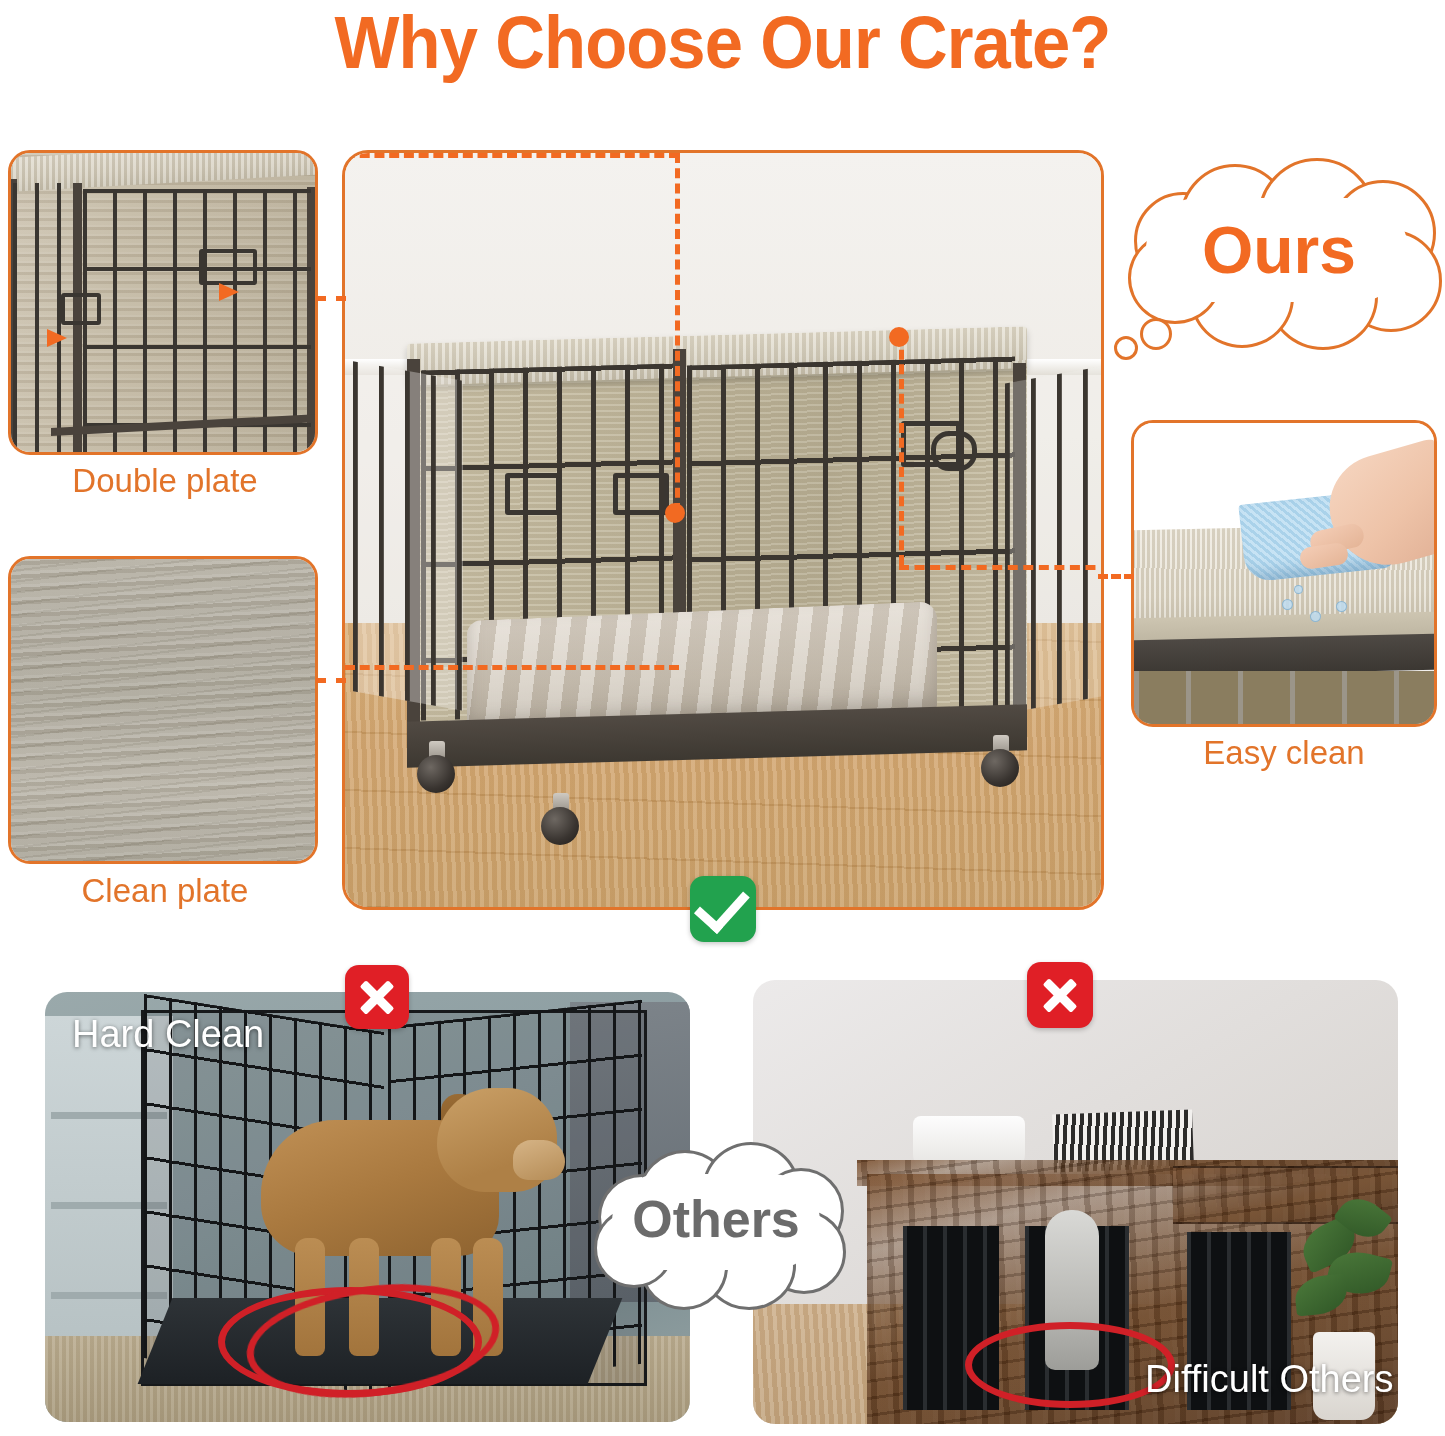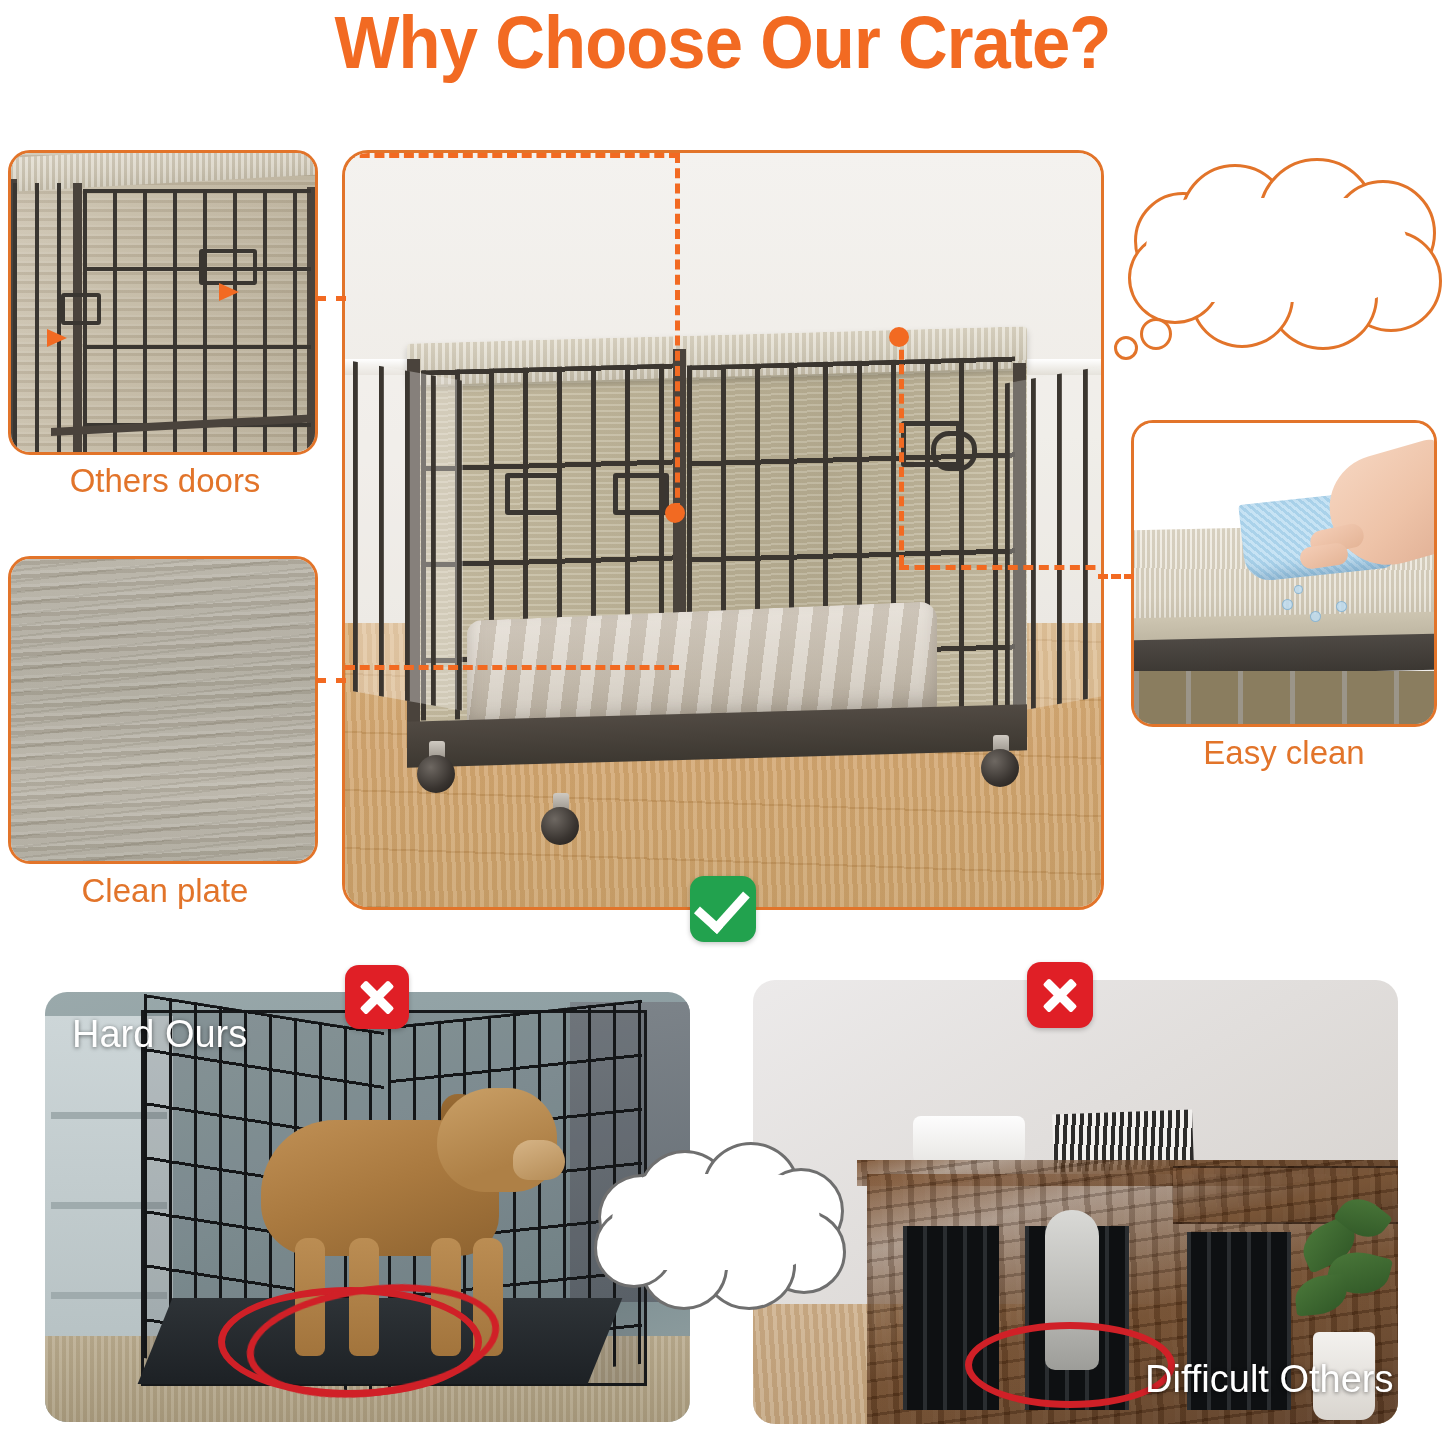--- a/index.html
+++ b/index.html
@@ -505,21 +505,21 @@
     <div class="wires-v" style="left:2px;top:30px;width:60px;height:272px;background-size:22px 100%;"></div>
     <div class="wires-v" style="left:72px;top:36px;width:228px;height:266px;"></div>
     <div class="wires-h" style="left:72px;top:36px;width:228px;height:266px;"></div>
     <div class="latch" style="left:188px;top:96px;width:50px;height:28px;"></div>
     <div class="latch" style="left:50px;top:140px;width:32px;height:24px;"></div>
     <div class="mini-arrow" style="left:208px;top:130px;border-left:20px solid #F26A22;"></div>
     <div class="mini-arrow" style="left:36px;top:176px;border-left:20px solid #F26A22;"></div>
     <div class="metal-frame" style="left:40px;top:268px;width:268px;height:8px;transform:skewY(-3deg);"></div>
   </div>
 </div>
-<div class="cap" id="cap-double-doors">Others doors</div>
+<div class="cap" id="cap-double-doors">Double plate</div>
 
 <div class="panel" id="panel-wooden-plate">
   <div class="panel-inner">
     <div class="plank"></div>
   </div>
 </div>
 <div class="cap" id="cap-wooden-plate">Clean plate</div>
 
 <div class="panel" id="panel-easy-clean">
   <div class="panel-inner">
@@ -606,20 +606,21 @@
 <div id="bubble-ours">
   <div class="lobe" style="left:16px;  top:34px;  width:92px;  height:92px;"></div>
   <div class="lobe" style="left:62px;  top:6px;   width:104px; height:104px;"></div>
   <div class="lobe" style="left:140px; top:0px;   width:112px; height:112px;"></div>
   <div class="lobe" style="left:212px; top:22px;  width:100px; height:100px;"></div>
   <div class="lobe" style="left:222px; top:72px;  width:96px;  height:96px;"></div>
   <div class="lobe" style="left:150px; top:86px;  width:104px; height:100px;"></div>
   <div class="lobe" style="left:72px;  top:88px;  width:98px;  height:96px;"></div>
   <div class="lobe" style="left:10px;  top:74px;  width:88px;  height:86px;"></div>
   <div class="core"></div>
+  <div id="ours-text">Ours</div>
 </div>
 <div class="tail-bubble" style="left:1140px;top:318px;width:26px;height:26px;"></div>
 <div class="tail-bubble" style="left:1114px;top:336px;width:18px;height:18px;"></div>
 
 <div class="badge" id="badge-check">
   <div class="glyph-check"></div>
 </div>
 
 <div class="bpanel" id="panel-hard-tray">
   <div class="bt-room"></div>
@@ -643,21 +644,21 @@
     <div class="head"></div>
     <div class="snout"></div>
     <div class="leg" style="left:34px;  top:150px;"></div>
     <div class="leg" style="left:88px;  top:150px;"></div>
     <div class="leg" style="left:170px; top:150px;"></div>
     <div class="leg" style="left:212px; top:150px;"></div>
   </div>
   <div class="red-ellipse" style="left:218px;top:1287px;width:250px;height:96px;position:fixed;"></div>
 </div>
 <div class="red-ellipse" style="left:246px;top:1286px;width:240px;height:96px;transform:rotate(-7deg);"></div>
-<div class="wlabel" id="label-hard-tray">Hard Ours</div>
+<div class="wlabel" id="label-hard-tray">Hard Clean</div>
 <div class="badge" id="badge-x-left">
   <div class="glyph-x">
       <span></span>
       <span></span>
     </div>
 </div>
 
 <div class="bpanel" id="panel-diff-clean">
   <div class="rc-room"></div>
   <div class="rc-floor"></div>
@@ -688,13 +689,14 @@
 <div id="bubble-others">
   <div class="lobe" style="left:8px;   top:34px;  width:82px; height:80px;"></div>
   <div class="lobe" style="left:48px;  top:10px;  width:88px; height:86px;"></div>
   <div class="lobe" style="left:112px; top:2px;   width:92px; height:90px;"></div>
   <div class="lobe" style="left:168px; top:28px;  width:80px; height:80px;"></div>
   <div class="lobe" style="left:172px; top:70px;  width:78px; height:78px;"></div>
   <div class="lobe" style="left:112px; top:82px;  width:88px; height:82px;"></div>
   <div class="lobe" style="left:50px;  top:84px;  width:82px; height:80px;"></div>
   <div class="lobe" style="left:4px;   top:68px;  width:74px; height:74px;"></div>
   <div class="core"></div>
+  <div id="others-text">Others</div>
 </div>
 
 </body></html>

